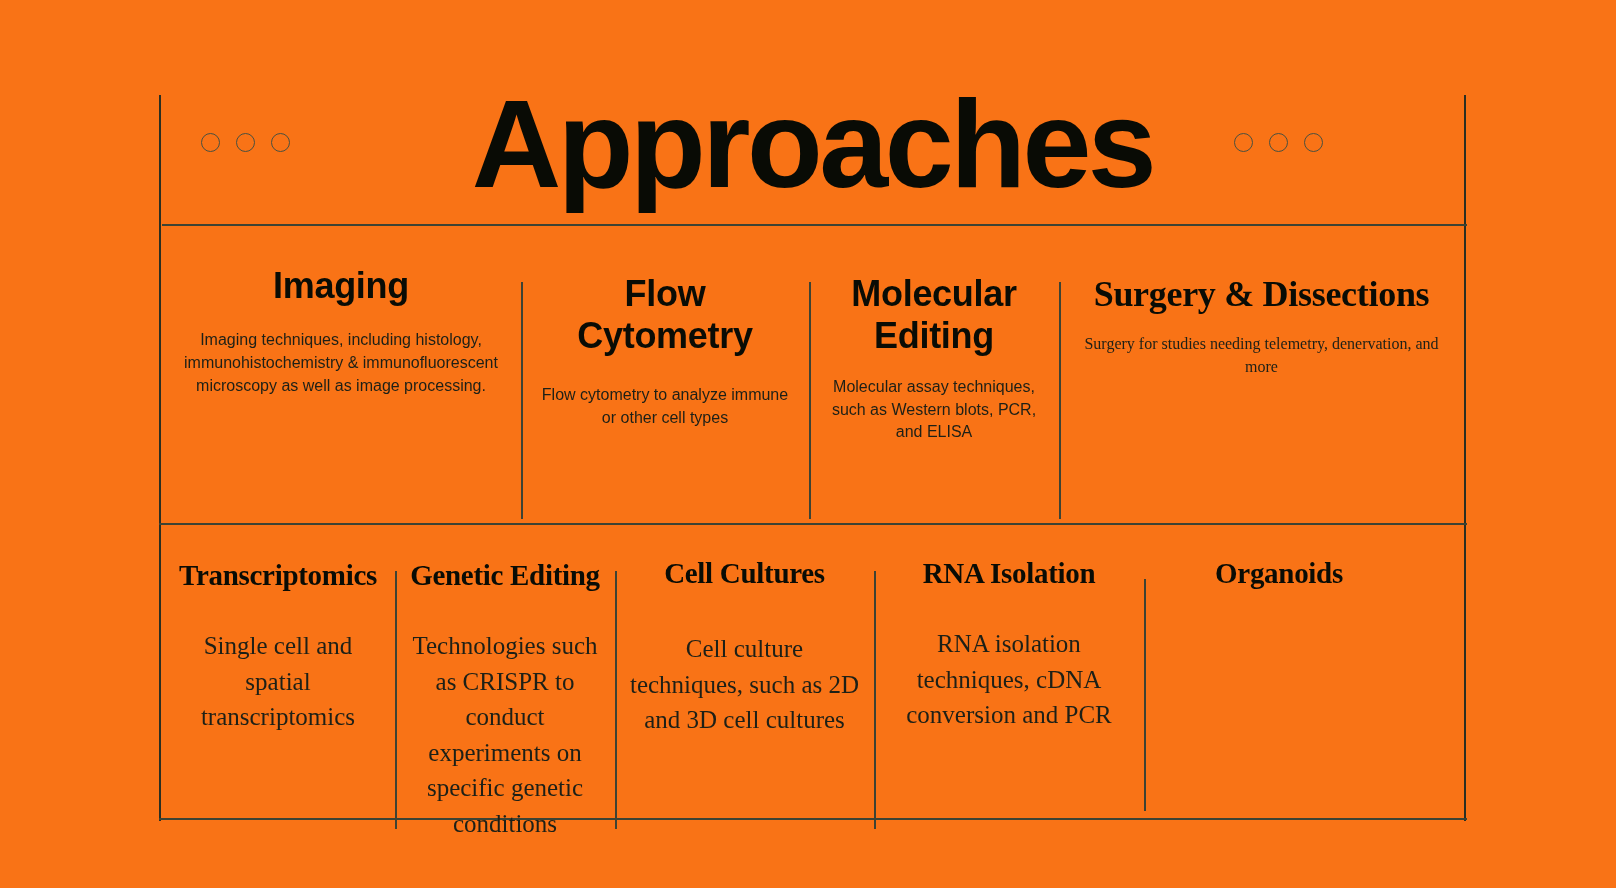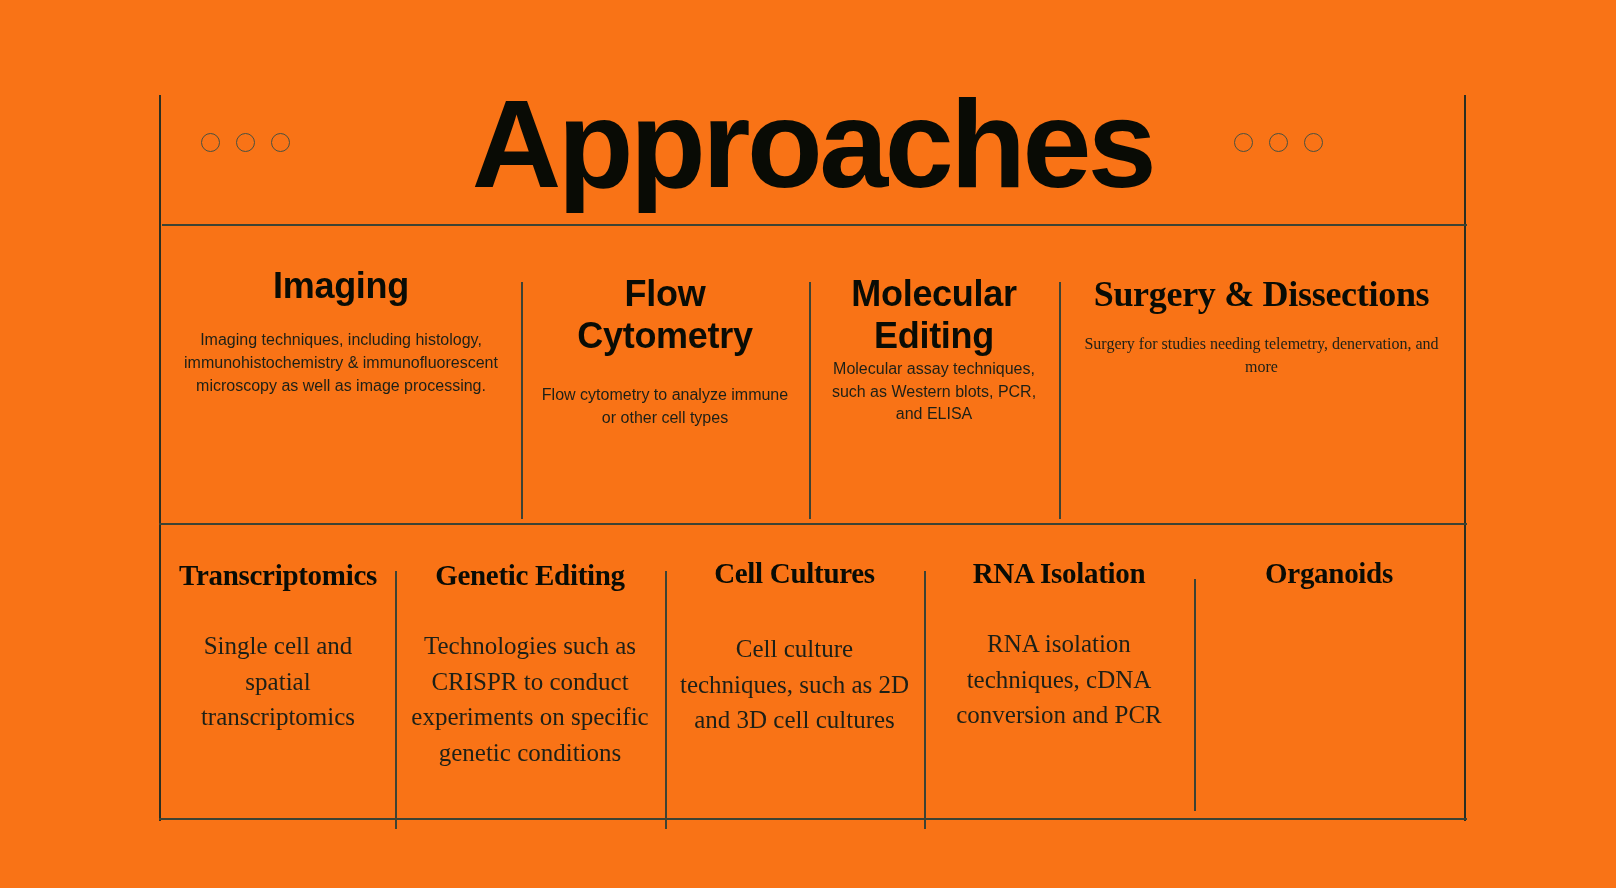--- a/index.html
+++ b/index.html
@@ -171,30 +171,30 @@
   .row1 .c1 { width: 360px; }
   .row1 .c2 { width: 288px; }
   .row1 .c3 { width: 250px; }
   .row1 .c4 { width: 405px; font-family: Liberation Serif, serif; }
 
   .row1 .c1 .card-title { margin-top: 39px; }
   .row1 .c1 .card-body  { margin-top: 22px; }
   .row1 .c2 .card-title { margin-top: 47px; }
   .row1 .c2 .card-body  { margin-top: 26px; }
   .row1 .c3 .card-title { margin-top: 47px; }
-  .row1 .c3 .card-body  { }
+  .row1 .c3 .card-body  { margin-top: 18px; }
   .row1 .c4 .card-title { margin-top: 47px; }
   .row1 .c4 .card-body  { margin-top: 18px; }
 
   
   .row2 .card-title { font-size: 29px; }
   .row2 .card-body  { font-size: 25px; }
 
   .row2 .c1 { width: 234px; }
-  .row2 .c2 { width: 270px; }
+  .row2 .c2 { width: 220px; }
   .row2 .c3 { width: 259px; }
   .row2 .c4 { width: 270px; }
   .row2 .c5 { width: 270px; }
 
   .row2 .c1 .card-title { margin-top: 22px; }
   .row2 .c1 .card-body  { margin-top: 36px; }
   .row2 .c2 .card-title { margin-top: 22px; }
   .row2 .c2 .card-body  { margin-top: 36px; }
   .row2 .c3 .card-title { margin-top: 20px; }
   .row2 .c3 .card-body  { margin-top: 41px; }

